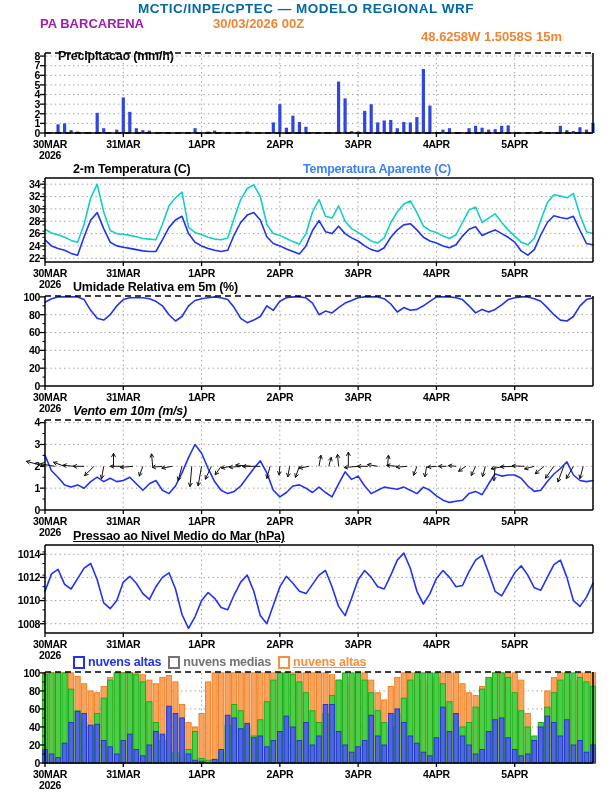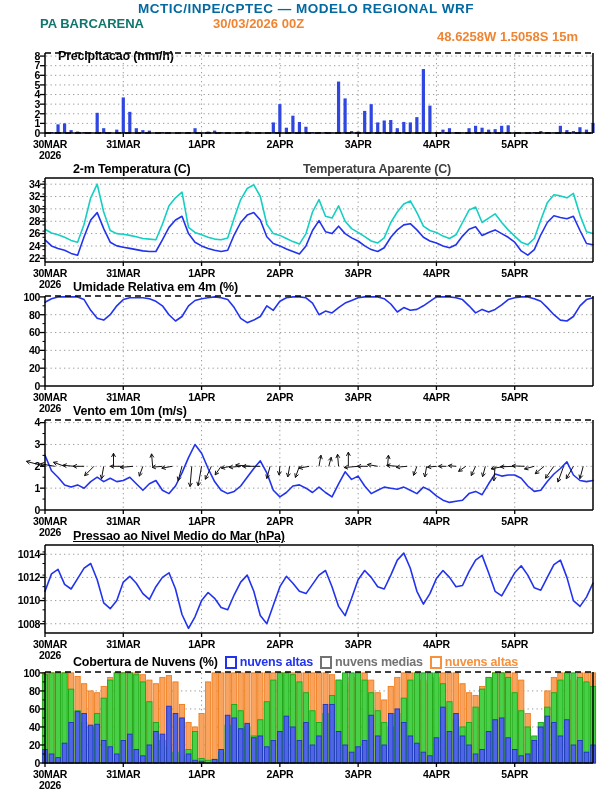--- a/index.html
+++ b/index.html
@@ -2,51 +2,50 @@
 <html><head>
 <meta charset="utf-8">
 <style>
   html,body{margin:0;padding:0;background:#fff;}
   body{width:612px;height:792px;position:relative;overflow:hidden;
        font-family:"Liberation Sans",sans-serif;font-weight:700;}
   .abs{position:absolute;white-space:nowrap;}
   #hdr-line1{top:1px;left:0;width:612px;text-align:center;font-size:13.5px;letter-spacing:.5px;}
   #hdr-station{top:16px;left:33px;font-size:13px;}
   #hdr-run{top:16px;left:213px;font-size:13px;}
-  #hdr-coords{top:29px;right:34px;font-size:13px;}
+  #hdr-coords{top:29px;right:50px;font-size:13px;}
   .ptitle{font-size:12.5px;letter-spacing:-.2px;color:#000;}
   #t-prec{top:36px;left:58px;margin-top:13px;}
   #t-temp{top:162px;left:73px;}
   #t-app{top:162px;left:303px;}
   #t-rh{top:280px;left:73px;}
-  #t-wind{top:404px;left:73px;}
+  #t-wind{top:404px;left:73px;font-style:italic;}
   #t-pres{top:529px;left:73px;text-decoration:underline;}
   #t-cloud{top:655px;left:73px;display:flex;gap:7px;align-items:center;}
   .leg{display:flex;align-items:center;gap:3px;font-size:12.5px;}
   .sw{display:inline-block;width:8px;height:9px;border:2px solid currentColor;background:#fff;}
   svg{position:absolute;top:0;left:0;}
   svg text{font-family:"Liberation Sans",sans-serif;font-weight:700;font-size:10.5px;letter-spacing:-.3px;}
 </style>
 </head>
 <body>
 
 <div class="abs" id="hdr-line1" style="color: #0369a1;">MCTIC/INPE/CPTEC — MODELO REGIONAL WRF</div>
-<div class="abs" id="hdr-station" style="color: #0f766e; padding-left: 7px;">PA BARCARENA</div>
+<div class="abs" id="hdr-station" style="color: #a21caf; padding-left: 7px;">PA BARCARENA</div>
 <div class="abs" id="hdr-run" style="color: rgb(239, 133, 50); text-align: right;">30/03/2026 00Z</div>
 <div class="abs" id="hdr-coords" style="color: rgb(239, 133, 50);">48.6258W 1.5058S 15m</div>
 
 <div class="abs ptitle" id="t-prec">Precipitacao (mm/h)</div>
 <div class="abs ptitle" id="t-temp">2-m Temperatura (C)</div>
-<div class="abs ptitle" id="t-app" style="color: #404040;">Temperatura Aparente (C)</div>
-<div class="abs ptitle" id="t-rh">Umidade Relativa em 4m (%)</div>
+<div class="abs ptitle" id="t-app" style="color: #3b82f6;">Temperatura Aparente (C)</div>
+<div class="abs ptitle" id="t-rh">Umidade Relativa em 5m (%)</div>
 <div class="abs ptitle" id="t-wind">Vento em 10m (m/s)</div>
 <div class="abs ptitle" id="t-pres">Pressao ao Nivel Medio do Mar (hPa)</div>
 
 <div class="abs ptitle" id="t-cloud">
-  <span>Cobertura de Nuvens (%)</span>
   <span class="leg" style="color: rgb(34, 51, 238);">
     <span class="sw"></span>
     <span>nuvens altas</span>
   </span>
   <span class="leg" style="color: #737373; text-align: center;">
     <span class="sw"></span>
     <span>nuvens medias</span>
   </span>
   <span class="leg" style="color: rgb(245, 145, 63); text-decoration: underline;">
     <span class="sw"></span>

